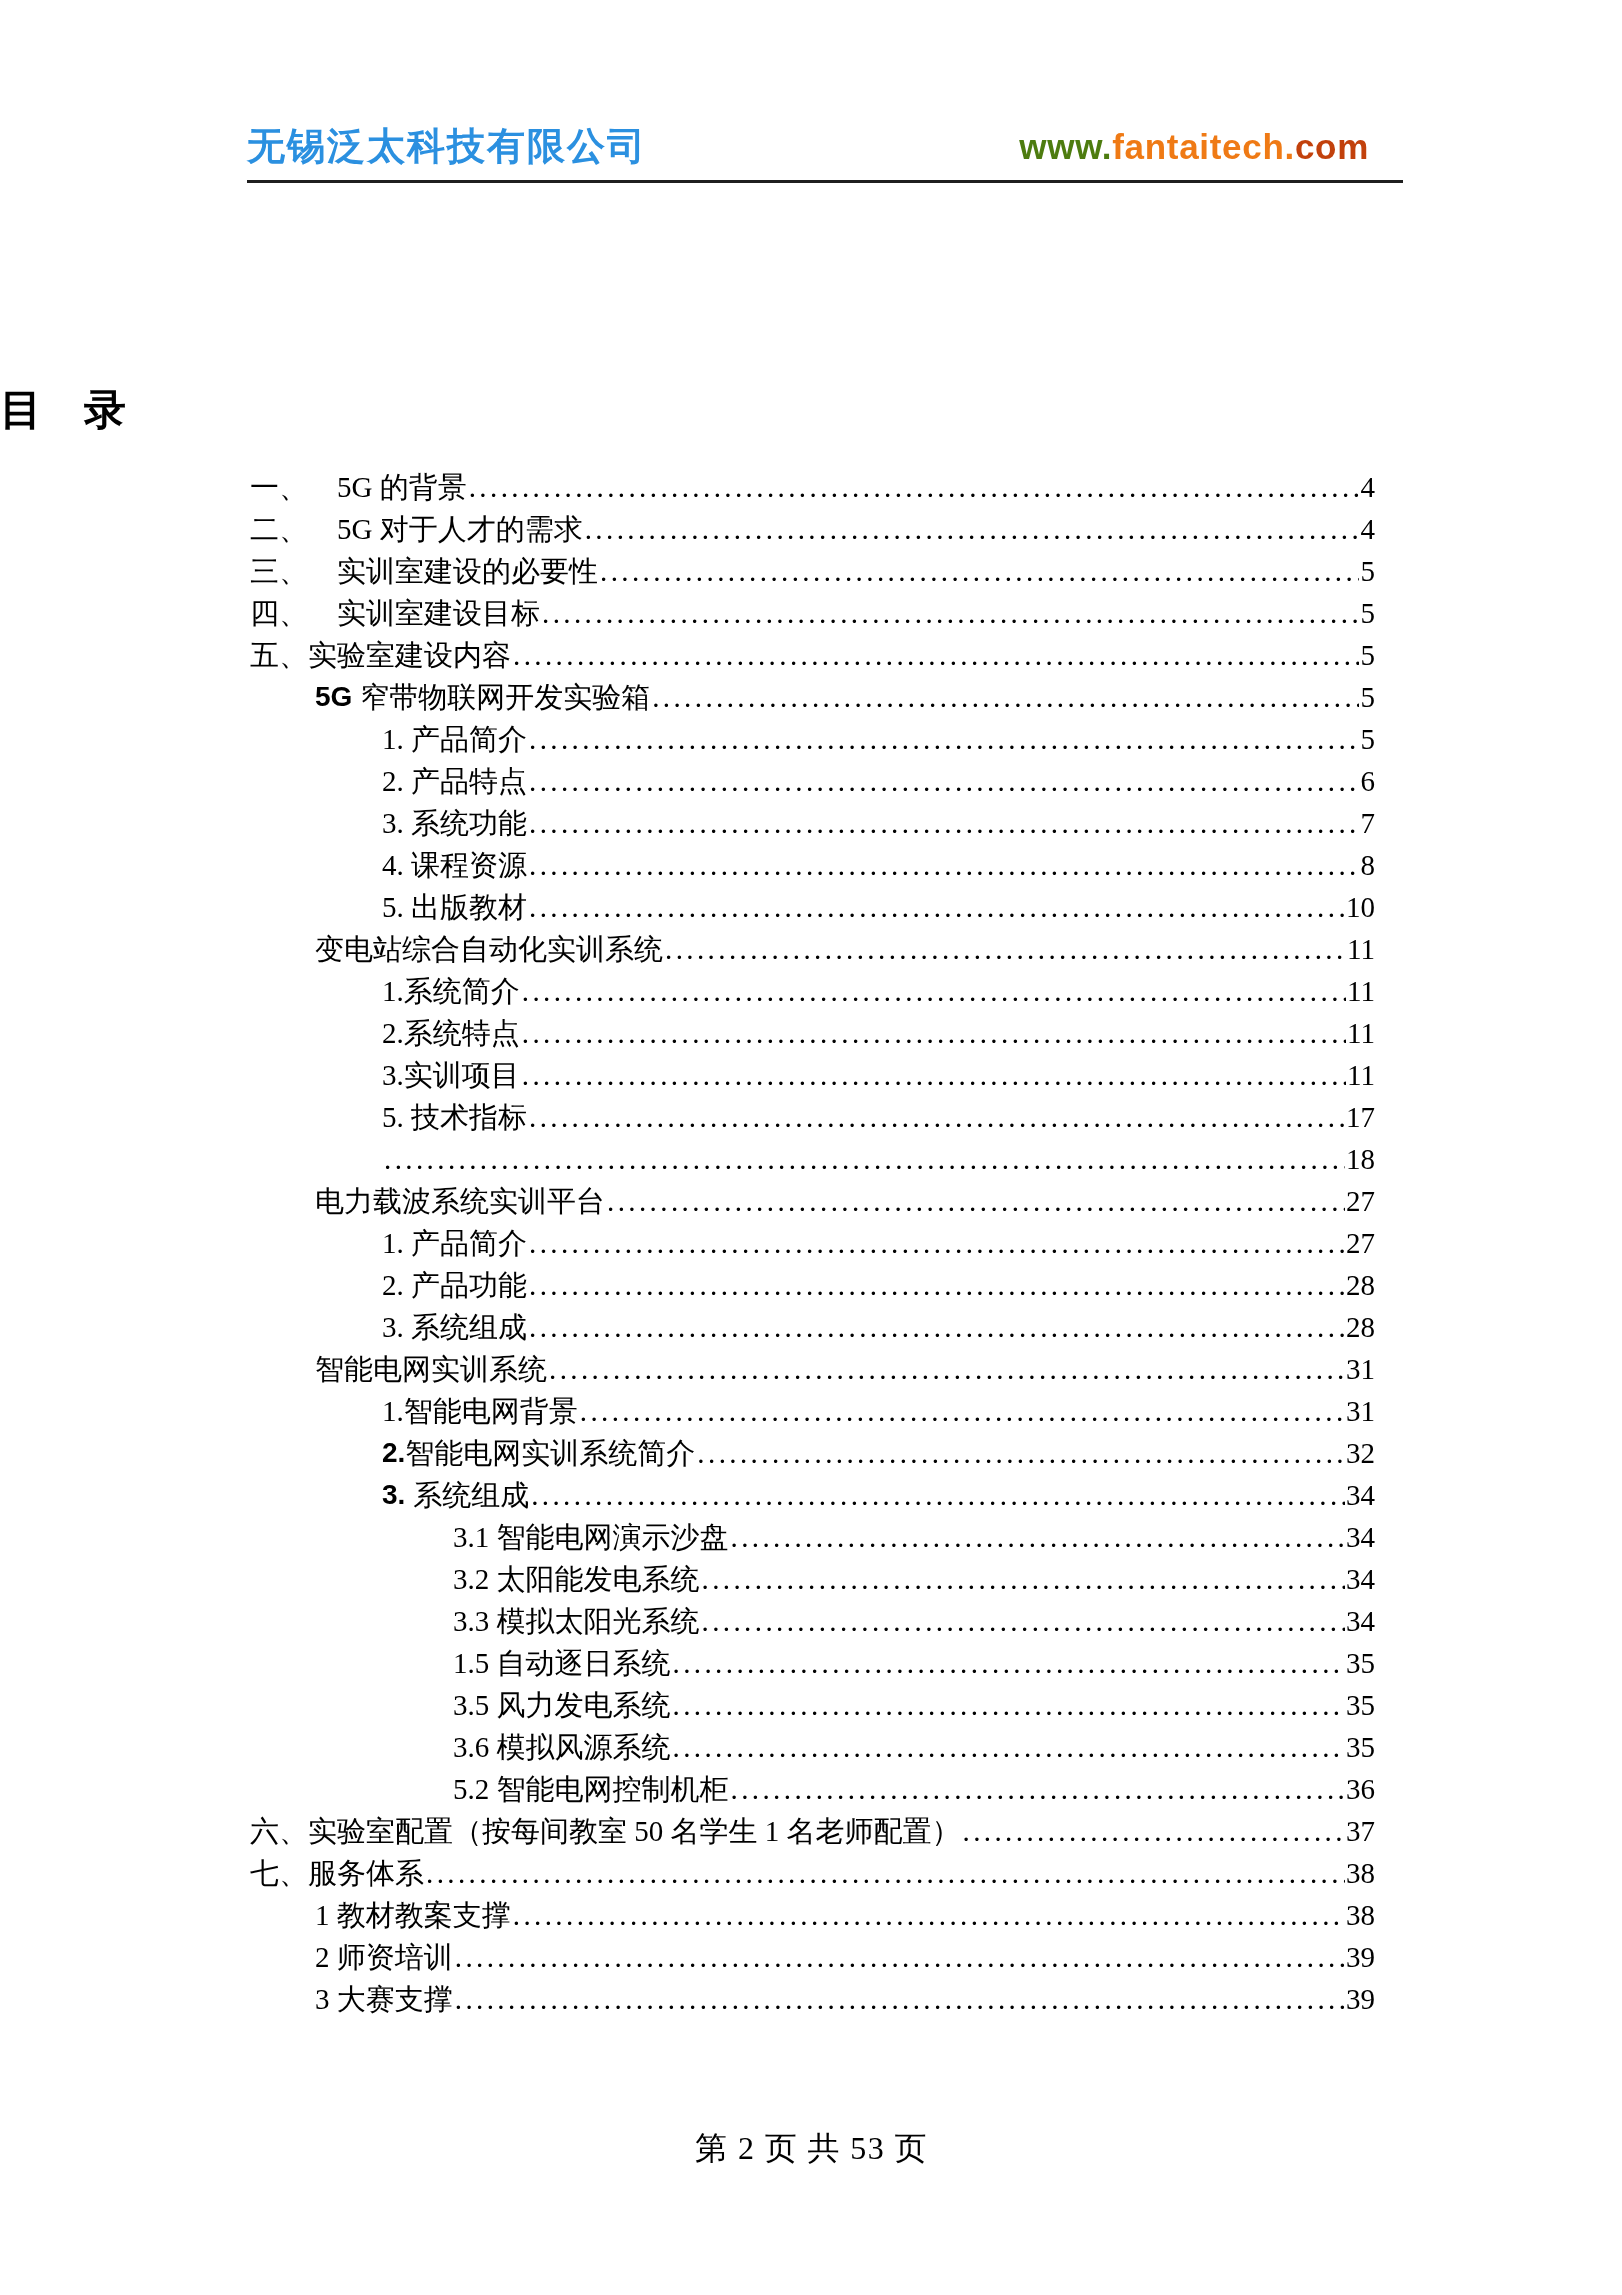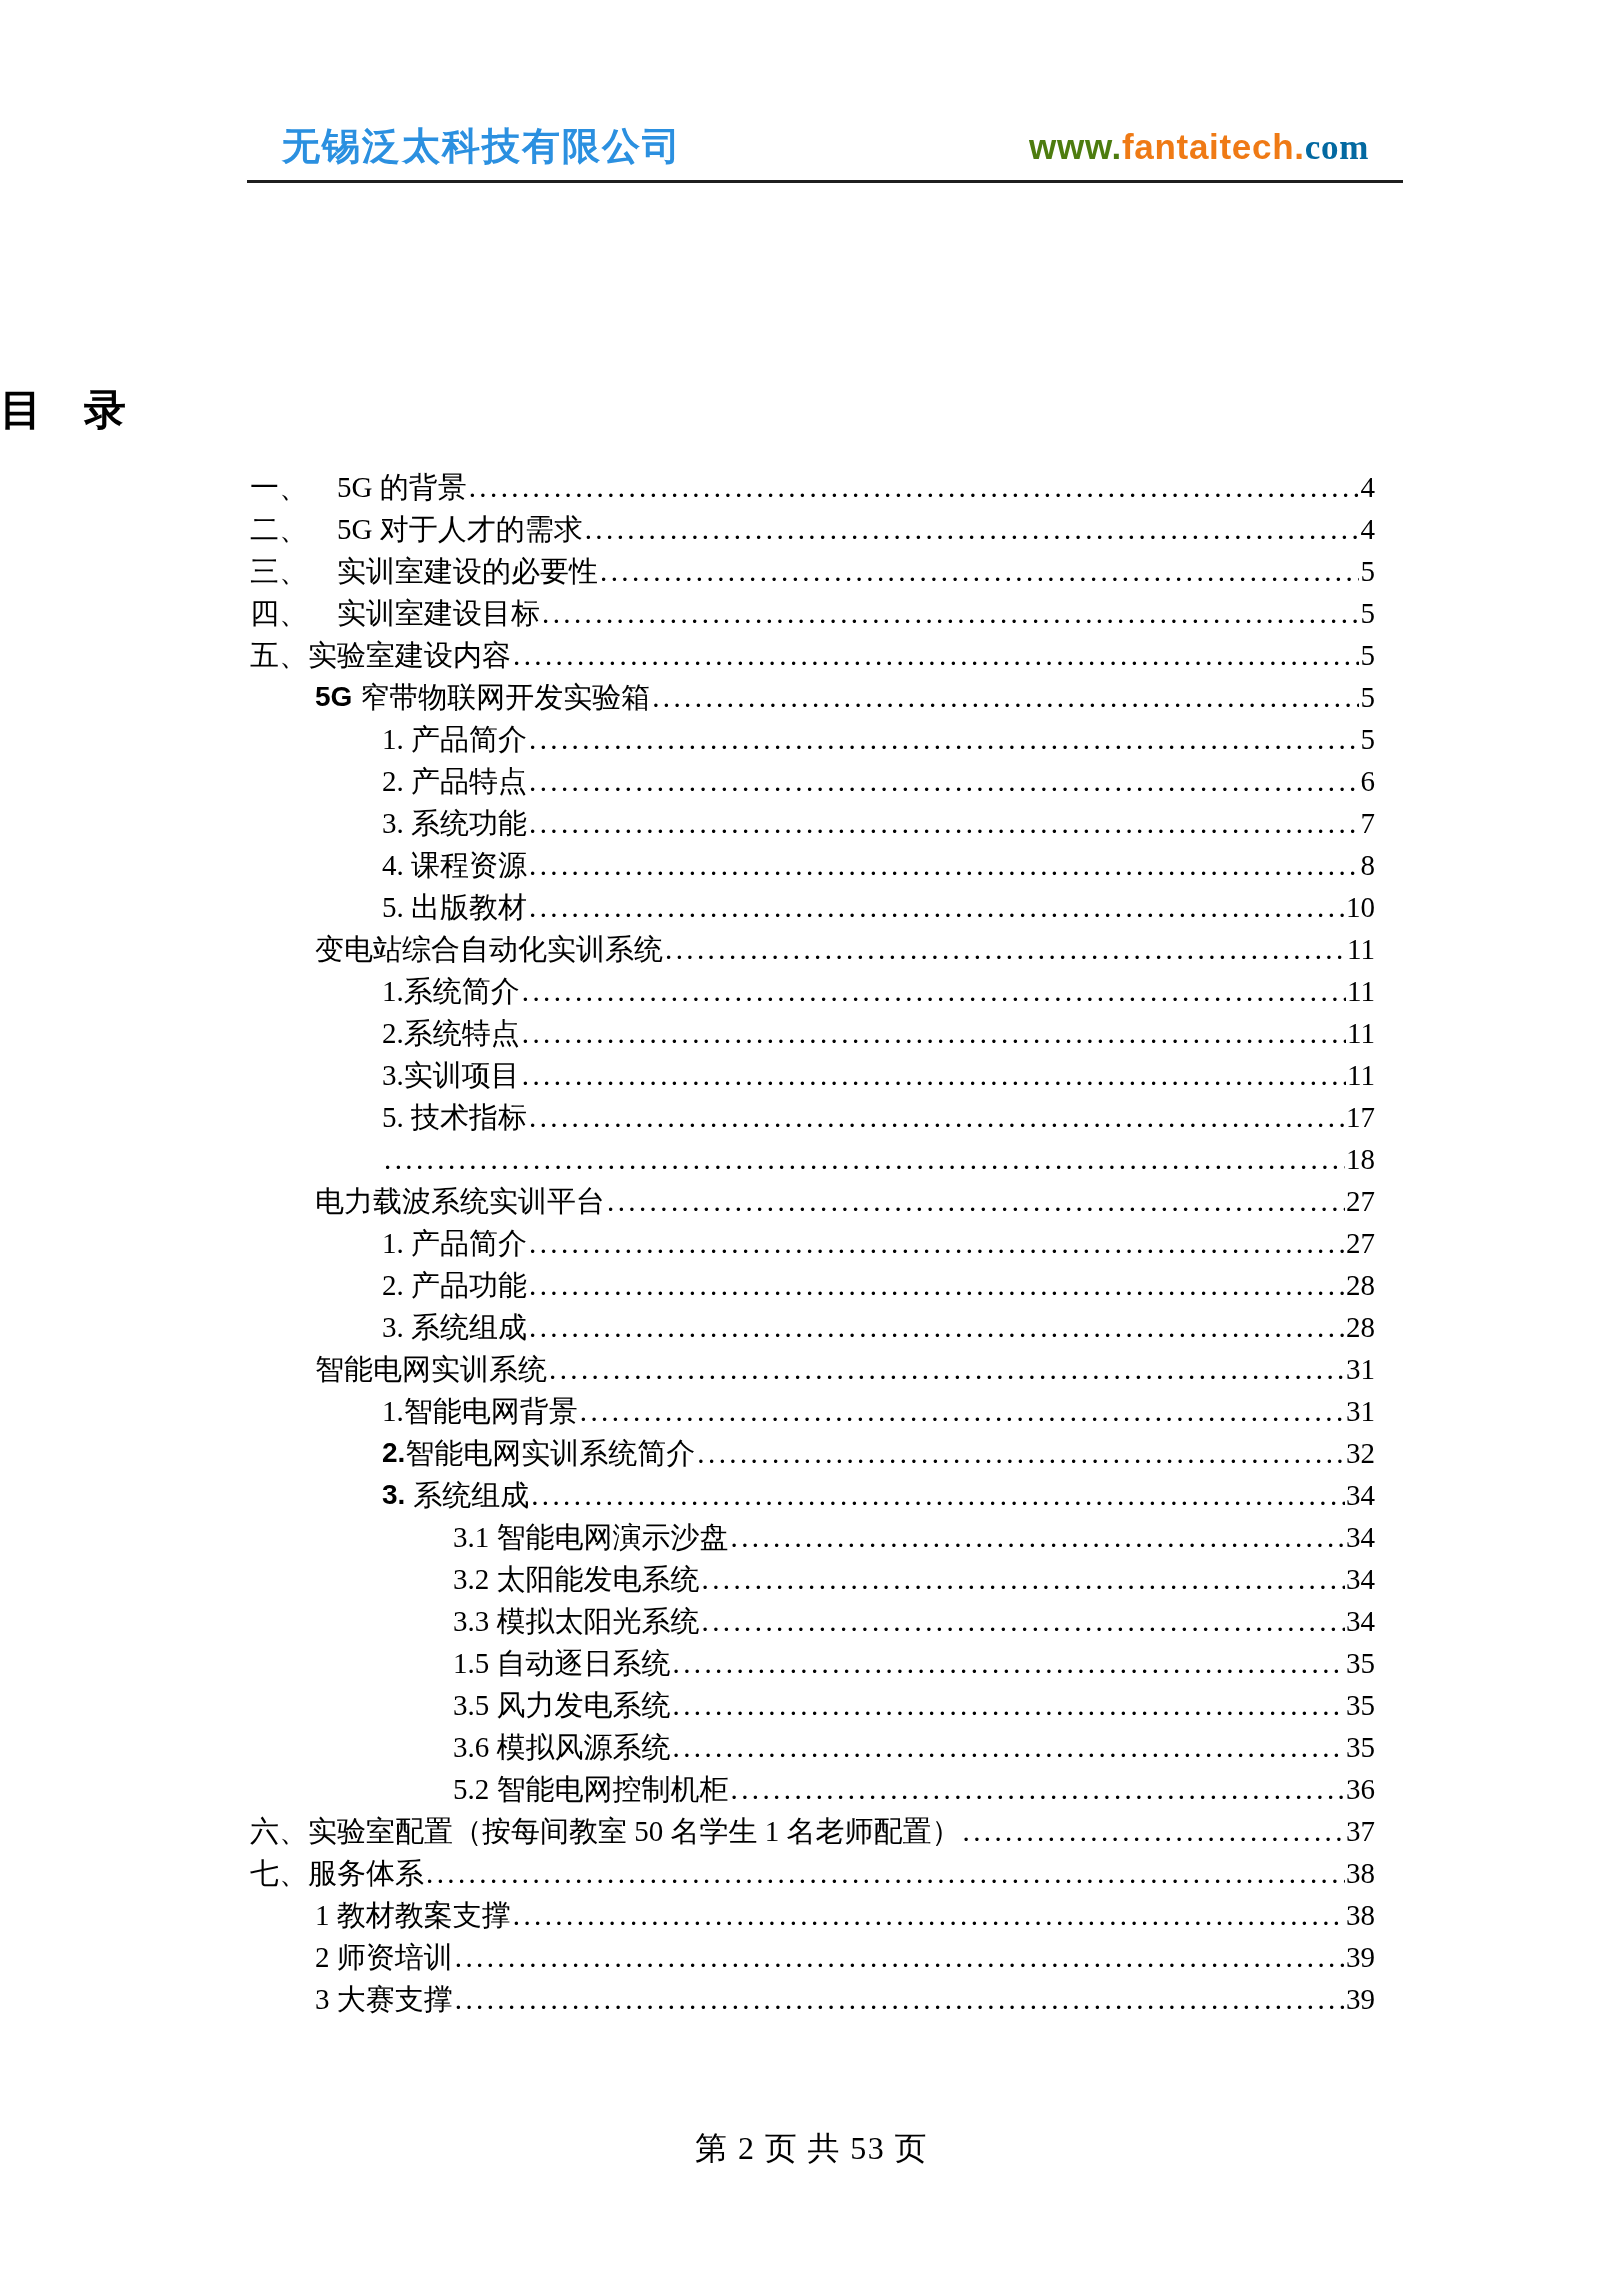--- a/index.html
+++ b/index.html
@@ -22,21 +22,20 @@
     width: 1156px;
     display: flex;
     justify-content: space-between;
     align-items: baseline;
     padding: 0;
     box-sizing: border-box;
     font-family: "Liberation Sans", "DejaVu Sans", sans-serif;
     font-weight: bold;
   }
   .company {
-    margin-left: 35px;
     font-size: 38px;
     letter-spacing: 2px;
     white-space: nowrap;
   }
   .website {
     margin-right: 34px;
     font-size: 35px;
     letter-spacing: 0.7px;
     white-space: nowrap;
     text-decoration: none;
@@ -114,21 +113,21 @@
   }
 </style>
 </head>
 <body>
 
 <div class="page">
 
   <div class="header">
     <span class="company" style="color: rgb(43, 144, 224);">无锡泛太科技有限公司</span>
     <span class="website">
-      <span style="color: #4d7c0f;">www.</span><span style="color: rgb(239, 122, 21);">fantaitech.</span><span style="color: #0369a1; font-family: Liberation Serif, serif;">com</span>
+      <span style="color: #4d7c0f;">www.</span><span style="color: rgb(239, 122, 21);">fantaitech.</span><span style="color: #c2410c;">com</span>
     </span>
   </div>
 
   <div class="header-rule"></div>
 
   <div class="doc-title">目　录</div>
 
   <div class="toc">
       <div class="toc-row indent-0">
       

